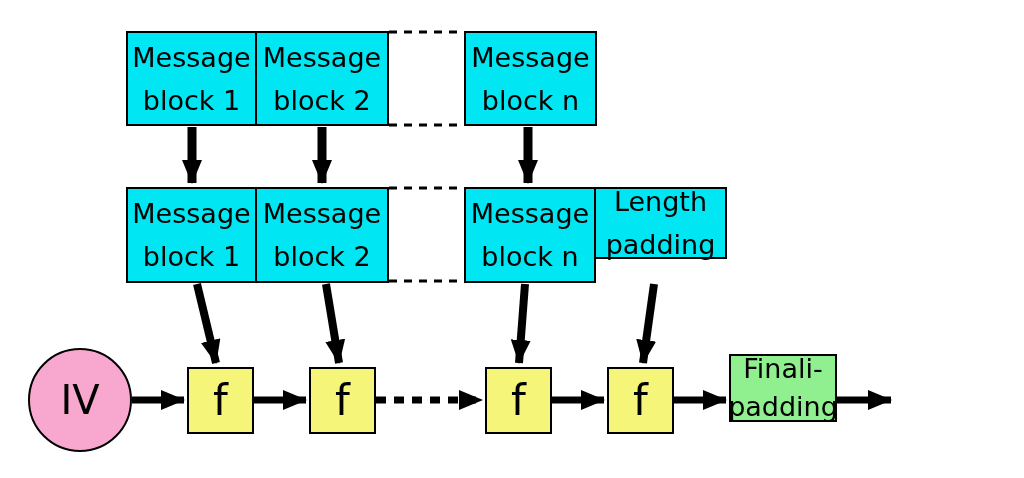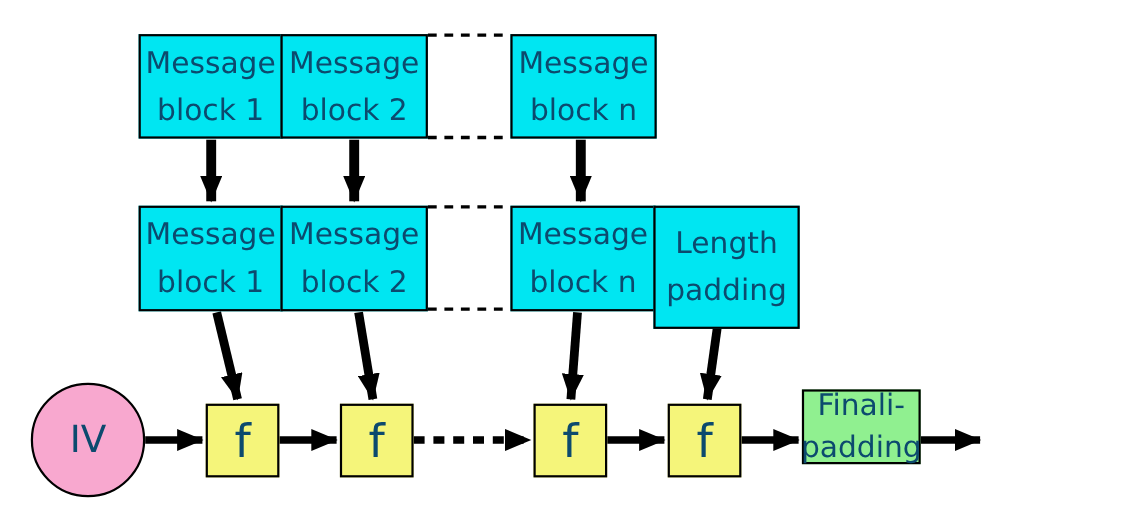--- a/index.html
+++ b/index.html
@@ -6,26 +6,26 @@
   .stage{
     position:relative;width:1024px;height:478px;
     background:var(--background,#ffffff);
     font-family:"DejaVu Sans","Liberation Sans",sans-serif;
     overflow:hidden;color:#000;
   }
   .node{
     position:absolute;box-sizing:border-box;
     border:2px solid var(--stroke,#000000);
     display:flex;flex-direction:column;align-items:center;justify-content:center;
-    text-align:center;color:#0c4a6e;
+    text-align:center;color:#000000;
   }
   .block{background:var(--block-fill,#00e6f2);font-size:27px;line-height:43px;}
   .fbox{background:var(--f-fill,#f5f57a);font-size:42px;line-height:1;}
   .final{background:var(--finalisation-fill,#90f090);font-size:27px;line-height:38px;}
-  .circle{background:var(--endpoint-fill,#f8a8cf);border-radius:50%;font-size:34px;}
+  .circle{background:var(--endpoint-fill,#f8a8cf);border-radius:50%;font-size:40px;}
   .arrows{position:absolute;left:0;top:0;pointer-events:none;}
   .shaft{stroke:var(--stroke,#000000);fill:none;}
 </style>
 </head>
 <body>
 
 <div class="stage">
 
   <svg class="arrows" width="1024" height="478" viewBox="0 0 1024 478">
     <defs>
@@ -74,21 +74,21 @@
     <span>block 1</span>
   </div>
   <div class="node block" style="left:255px;top:187px;width:134px;height:96px;">
     <span>Message</span>
     <span>block 2</span>
   </div>
   <div class="node block" style="left:464px;top:187px;width:132px;height:96px;">
     <span>Message</span>
     <span>block n</span>
   </div>
-  <div class="node block" style="left:594px;top:187px;width:133px;height:112px;">
+  <div class="node block" style="left:594px;top:187px;width:133px;height:72px;">
     <span>Length</span>
     <span>padding</span>
   </div>
 
   <div class="node circle" style="left:28px;top:348px;width:104px;height:104px;">
     <span>IV</span>
   </div>
 
   <div class="node fbox" style="left:187px;top:367px;width:67px;height:67px;">
     <span>f</span>

